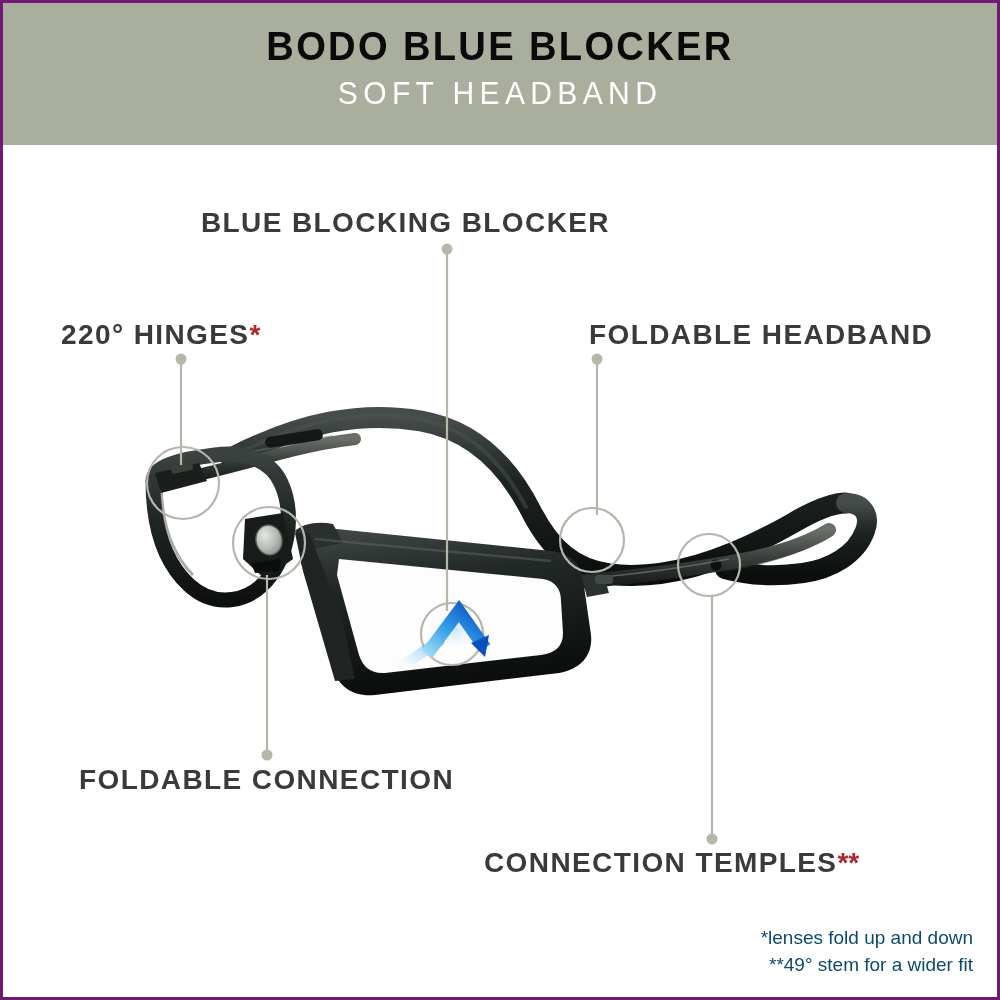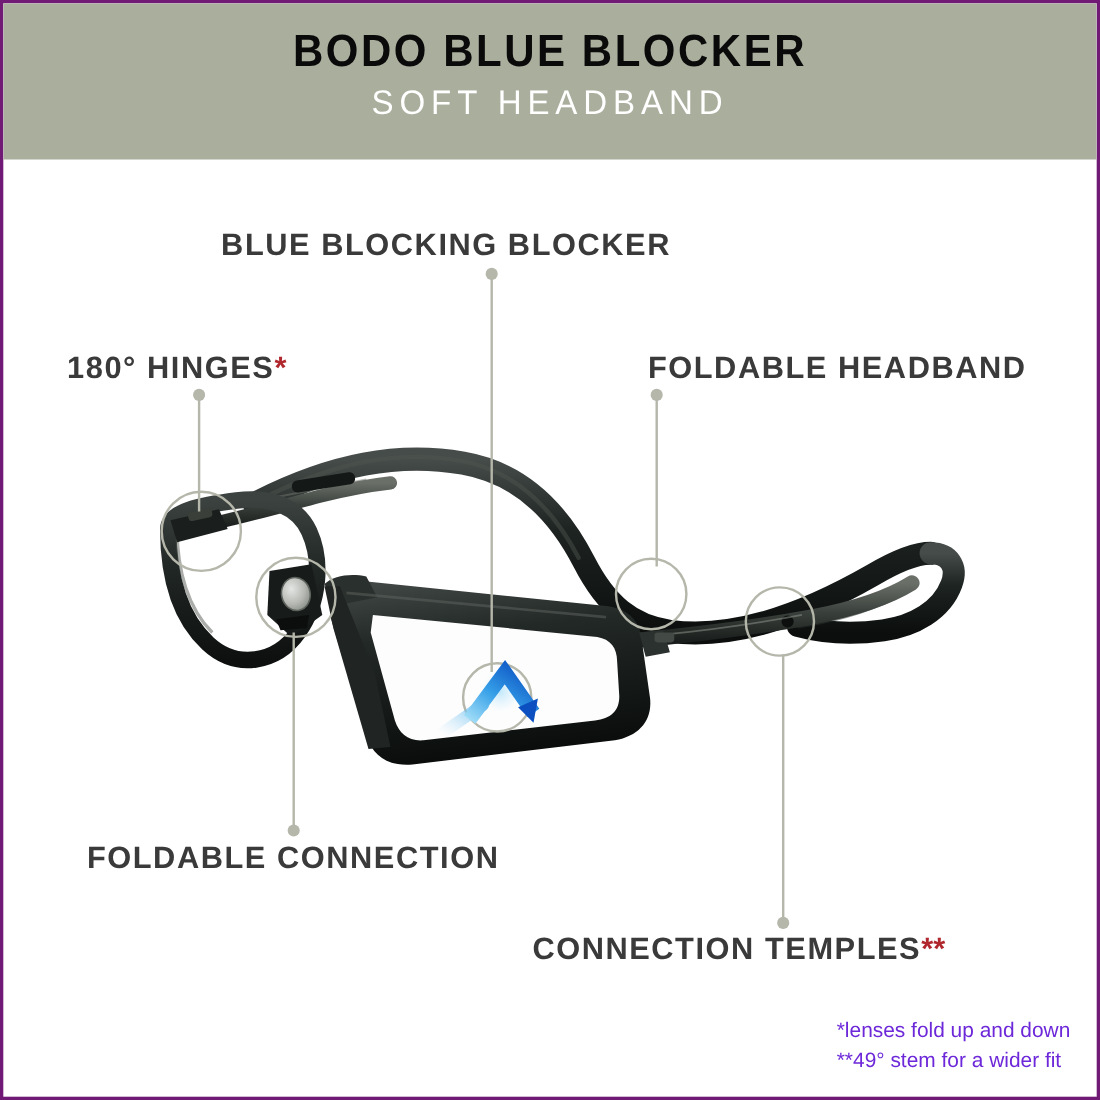--- a/index.html
+++ b/index.html
@@ -68,21 +68,22 @@
   #lbl-hinges   { left: 58px;  top: 318px; }
   #lbl-foldable { left: 559px; top: 318px; margin-left: 27px; }
   #lbl-magnetic { left: 76px;  top: 763px; }
   #lbl-temples  { left: 481px; top: 846px; }
 
   
   #footnotes {
     position: absolute;
     right: 24px;
     bottom: 18px;
-    color: #6d28d9;
+    text-align: right;
+    color: #0c4a6e;
     font-size: 19px;
     line-height: 1.42;
     font-weight: 400;
   }
 
   
   #art {
     position: absolute;
     left: 0; top: 0;
     width: 994px;
@@ -259,21 +260,21 @@
       <path d="M424,651 L 456,608 L 482,645" fill="none" stroke="url(#gArrow)" stroke-width="13" stroke-linejoin="miter" stroke-linecap="butt"></path>
       <path d="M468,640 L 486,632 L 482,654 Z" fill="#0b4fc0"></path>
     </g>
   </svg>
 
   <div class="callout" id="lbl-lenses">
     <span>BLUE BLOCKING BLOCKER</span><span class="star"></span>
   </div>
 
   <div class="callout" id="lbl-hinges">
-    <span>180° HINGES</span><span class="star">*</span>
+    <span>220° HINGES</span><span class="star">*</span>
   </div>
 
   <div class="callout" id="lbl-foldable">
     <span>FOLDABLE HEADBAND</span><span class="star"></span>
   </div>
 
   <div class="callout" id="lbl-magnetic">
     <span>FOLDABLE CONNECTION</span><span class="star"></span>
   </div>
 

